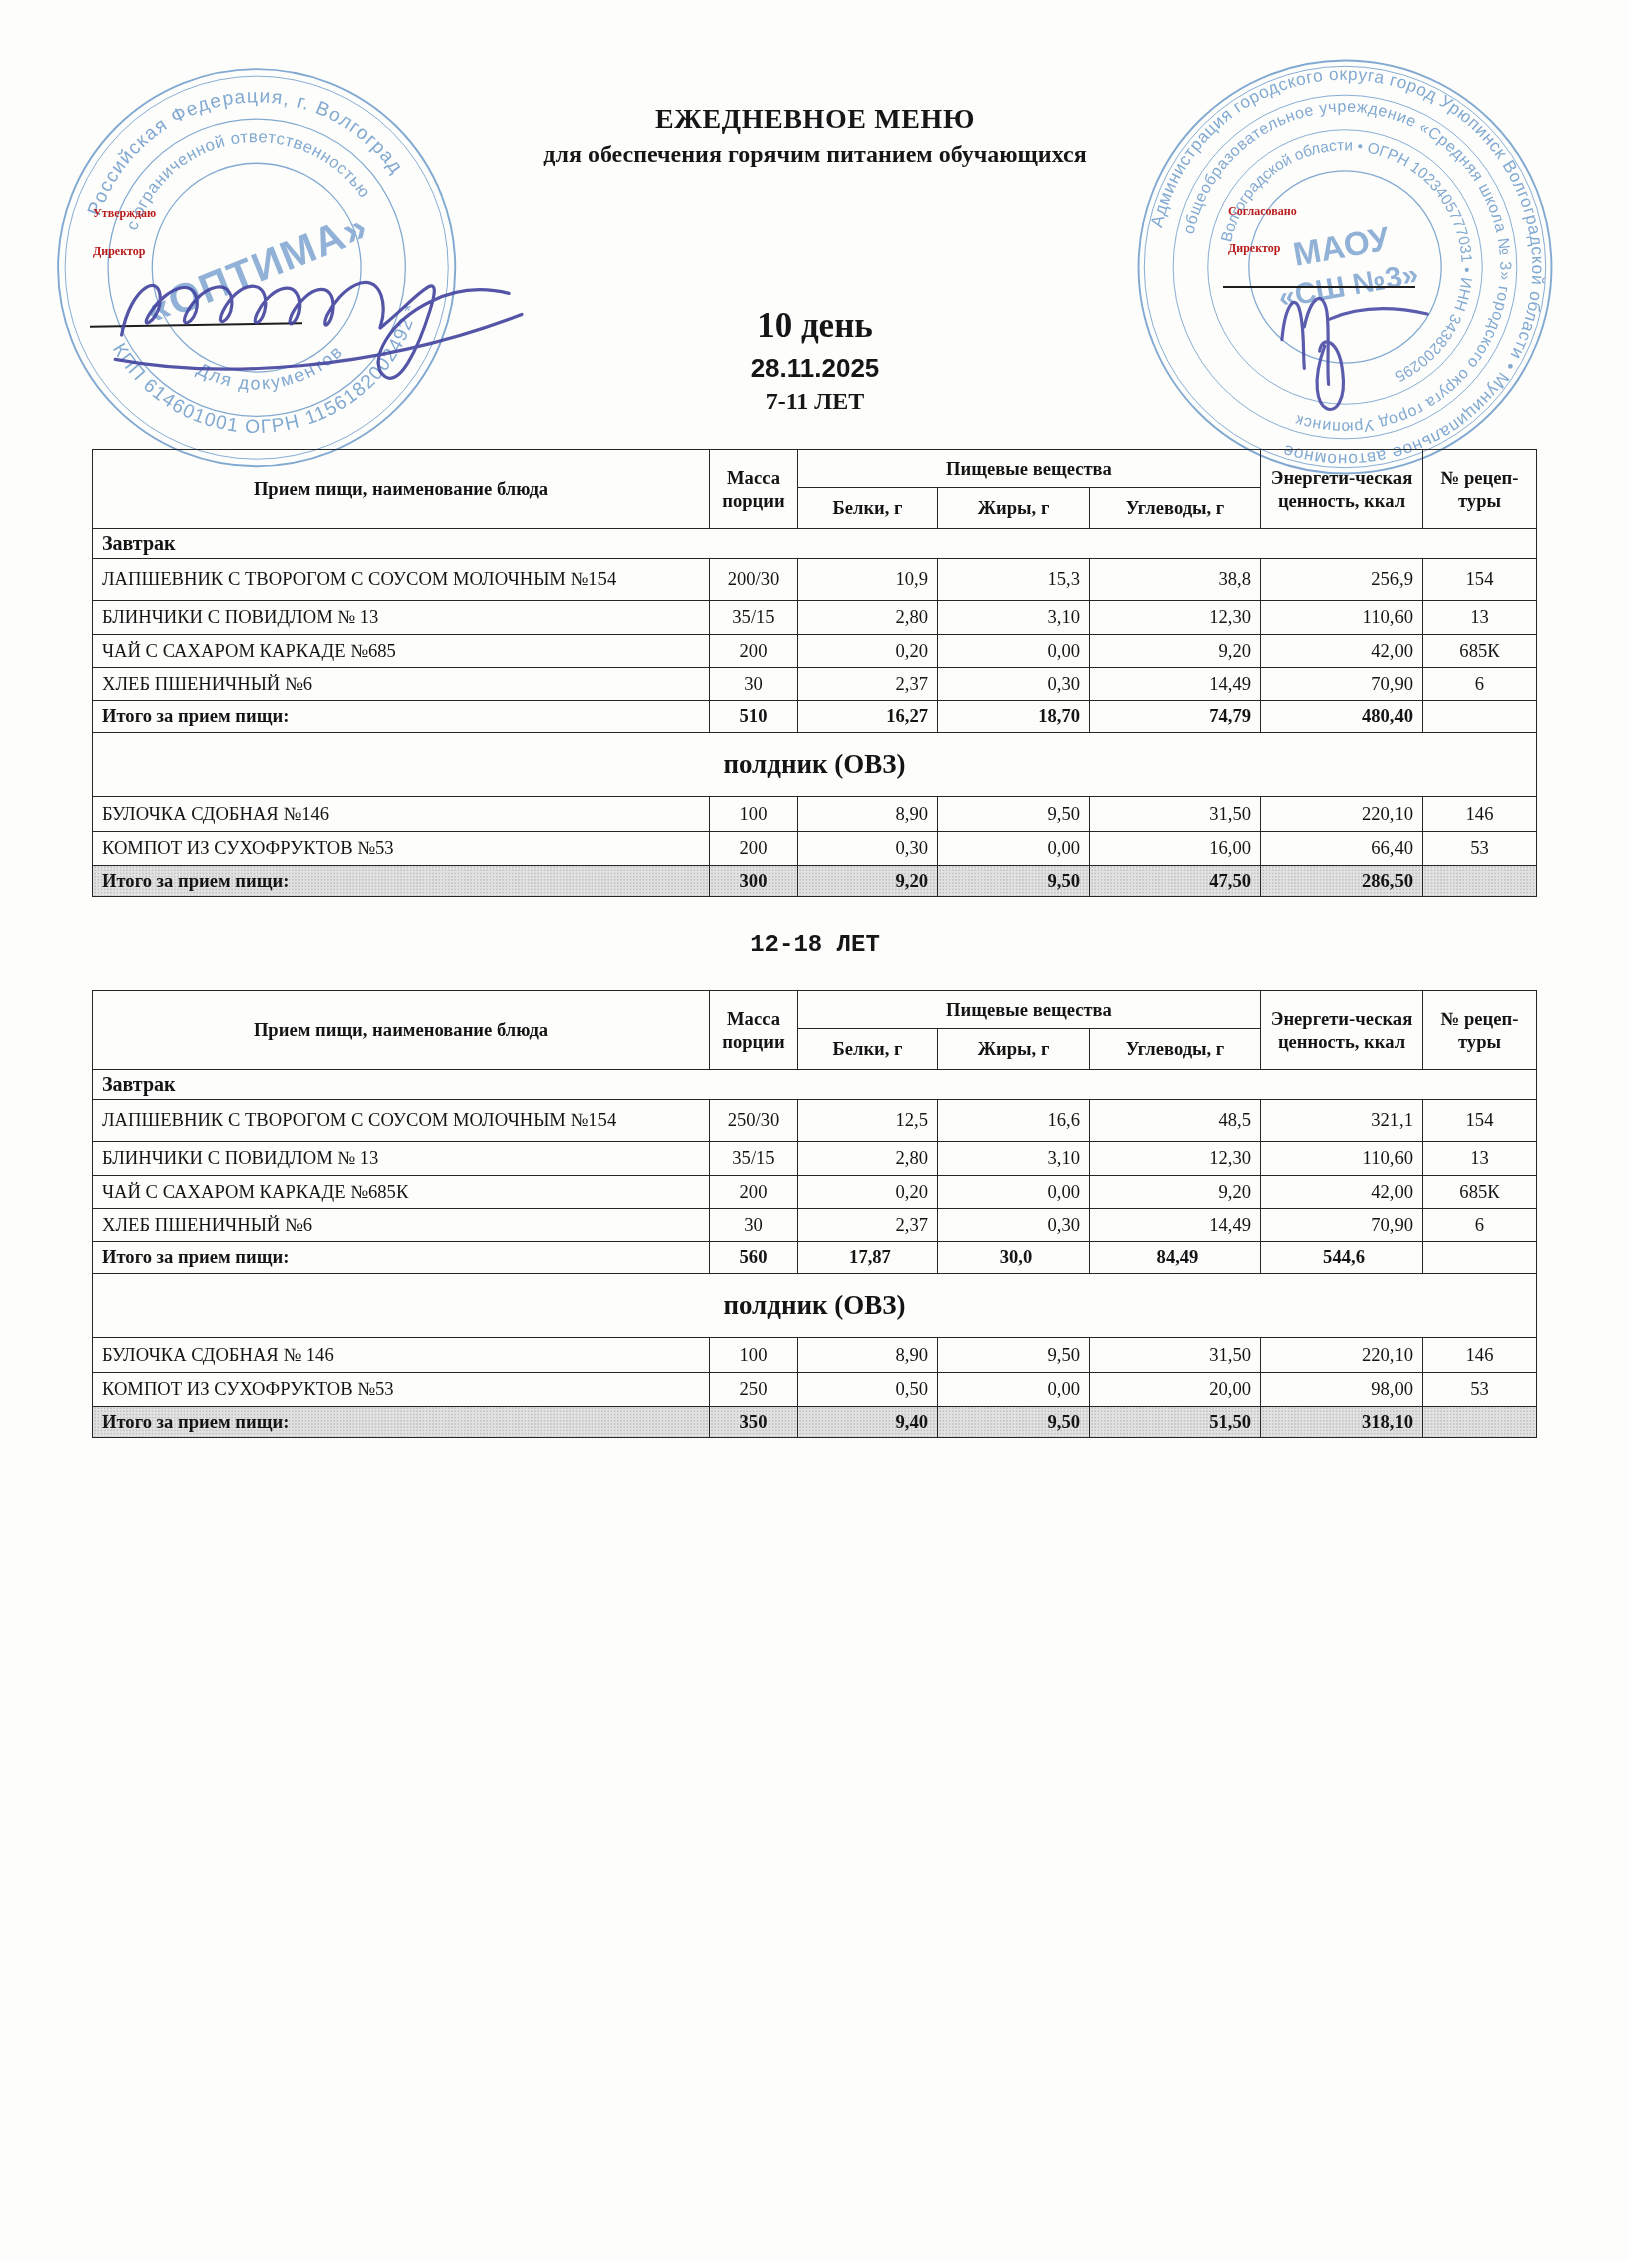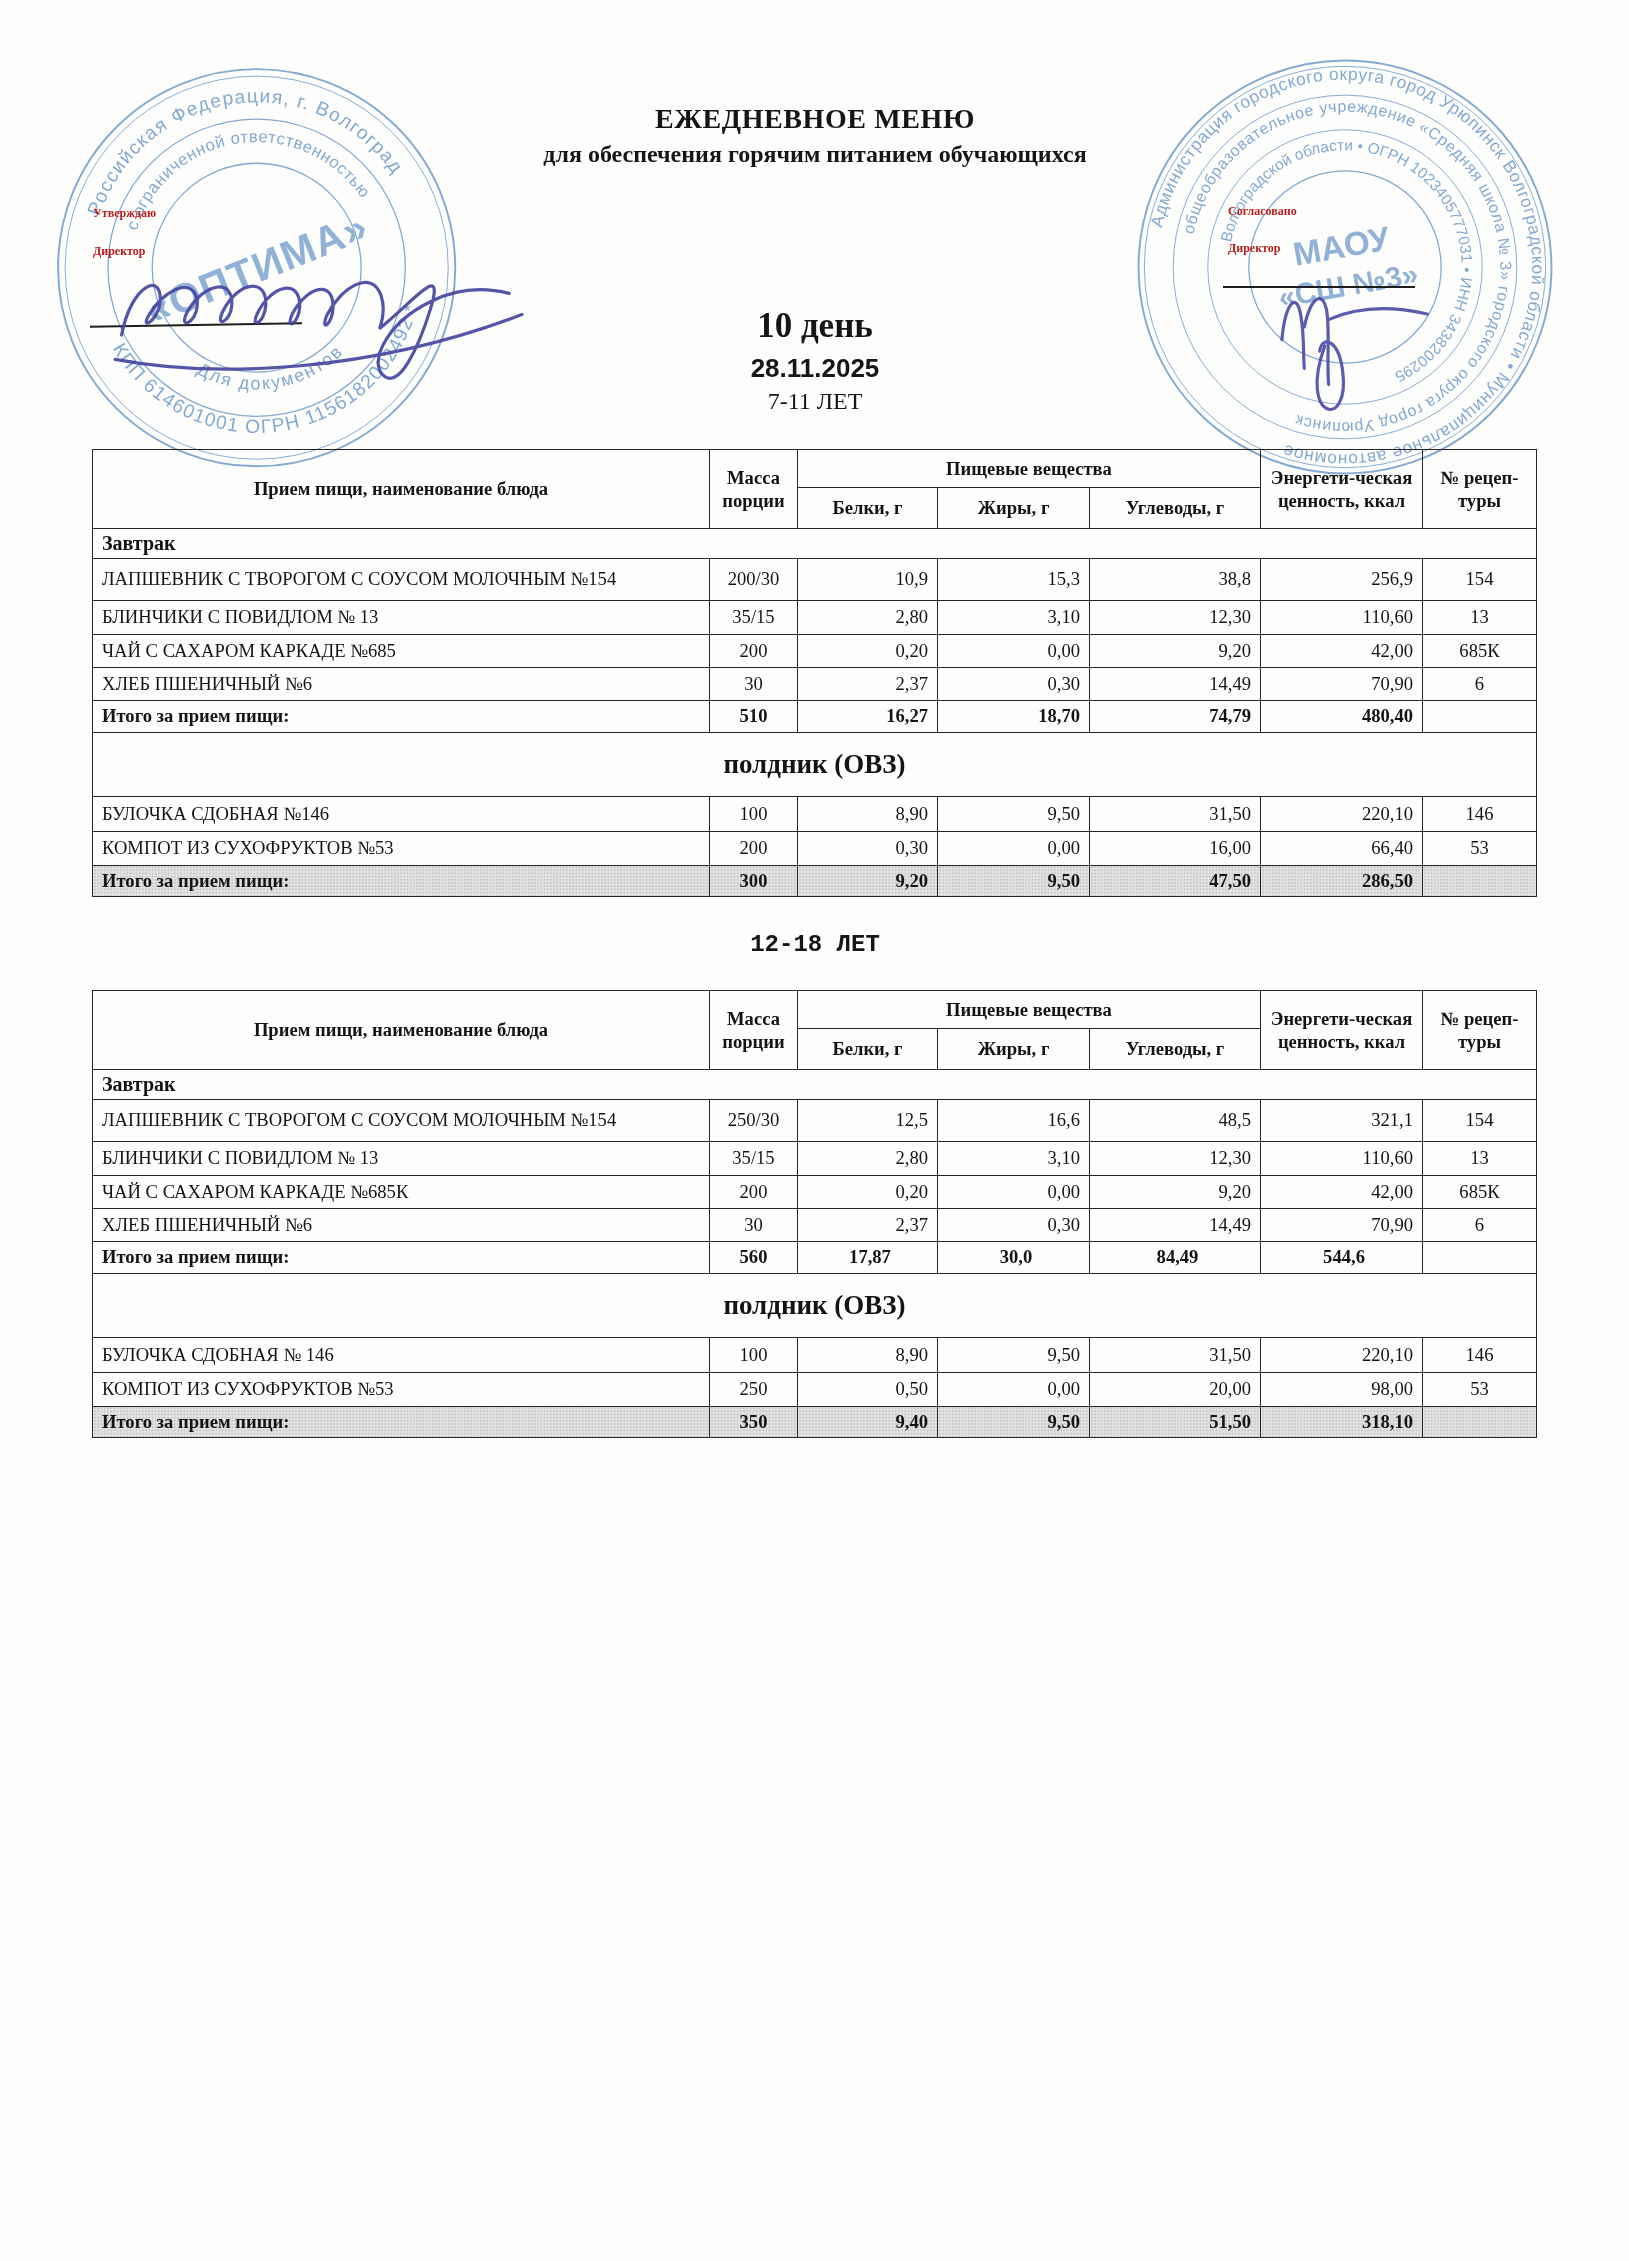--- a/index.html
+++ b/index.html
@@ -11,21 +11,21 @@
     font-family:"Liberation Serif","DejaVu Serif",serif;
     color:#161616;
     overflow:hidden;
   }
   .abs{position:absolute;}
   .centered{left:0;right:0;text-align:center;}
   .doc-title{top:103px;font-size:28px;font-weight:bold;letter-spacing:0.6px;}
   .doc-subtitle{top:141px;font-size:24px;font-weight:bold;}
   .day-title{top:306px;font-size:35px;font-weight:bold;}
   .menu-date{top:353px;font-size:26px;font-weight:bold;font-family:"Liberation Sans","DejaVu Sans",sans-serif;}
-  .age-title-1{top:388px;font-size:24px;font-weight:normal;}
+  .age-title-1{top:388px;font-size:24px;font-weight:bold;}
   .age-title-2{top:931px;font-size:24px;font-weight:bold;font-family:Liberation Mono, monospace;}
   .approve{font-family:Liberation Serif, serif;font-weight:bold;font-size:12px;color:#b91c1c;}
   .sig-line{position:absolute;height:1.9px;background:#1d1d1d;}
 
   .menu-table{
     border-collapse:collapse;
     table-layout:fixed;
     position:absolute;
     left:92px;
     width:1444px;

